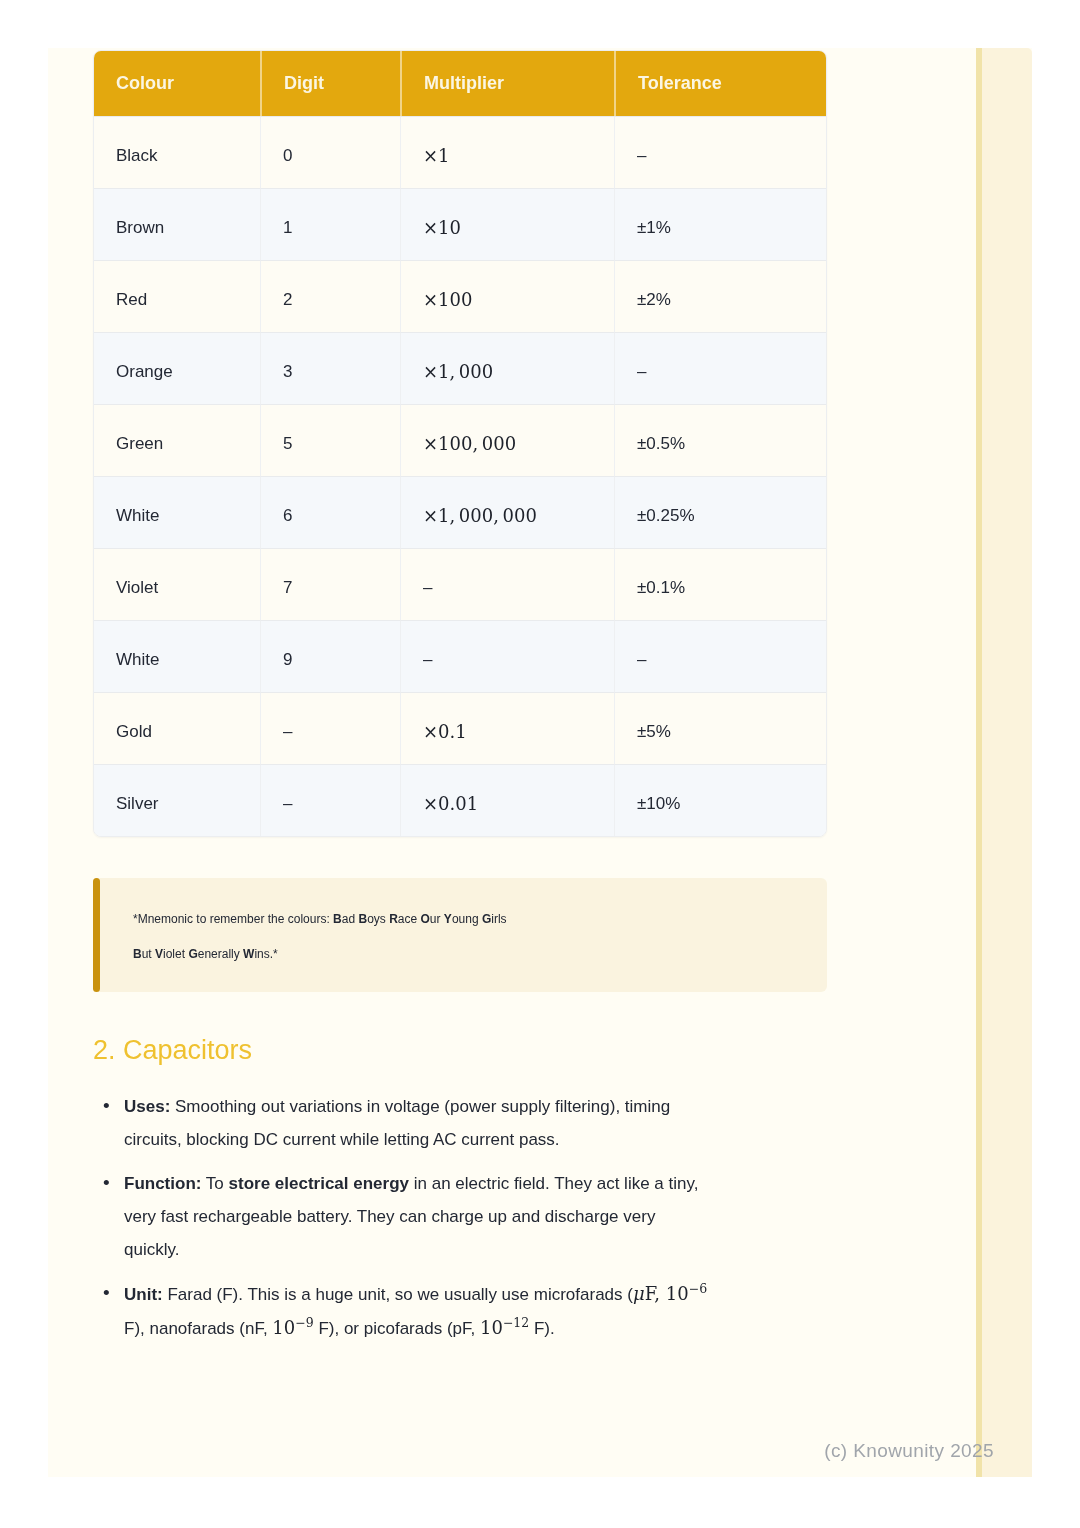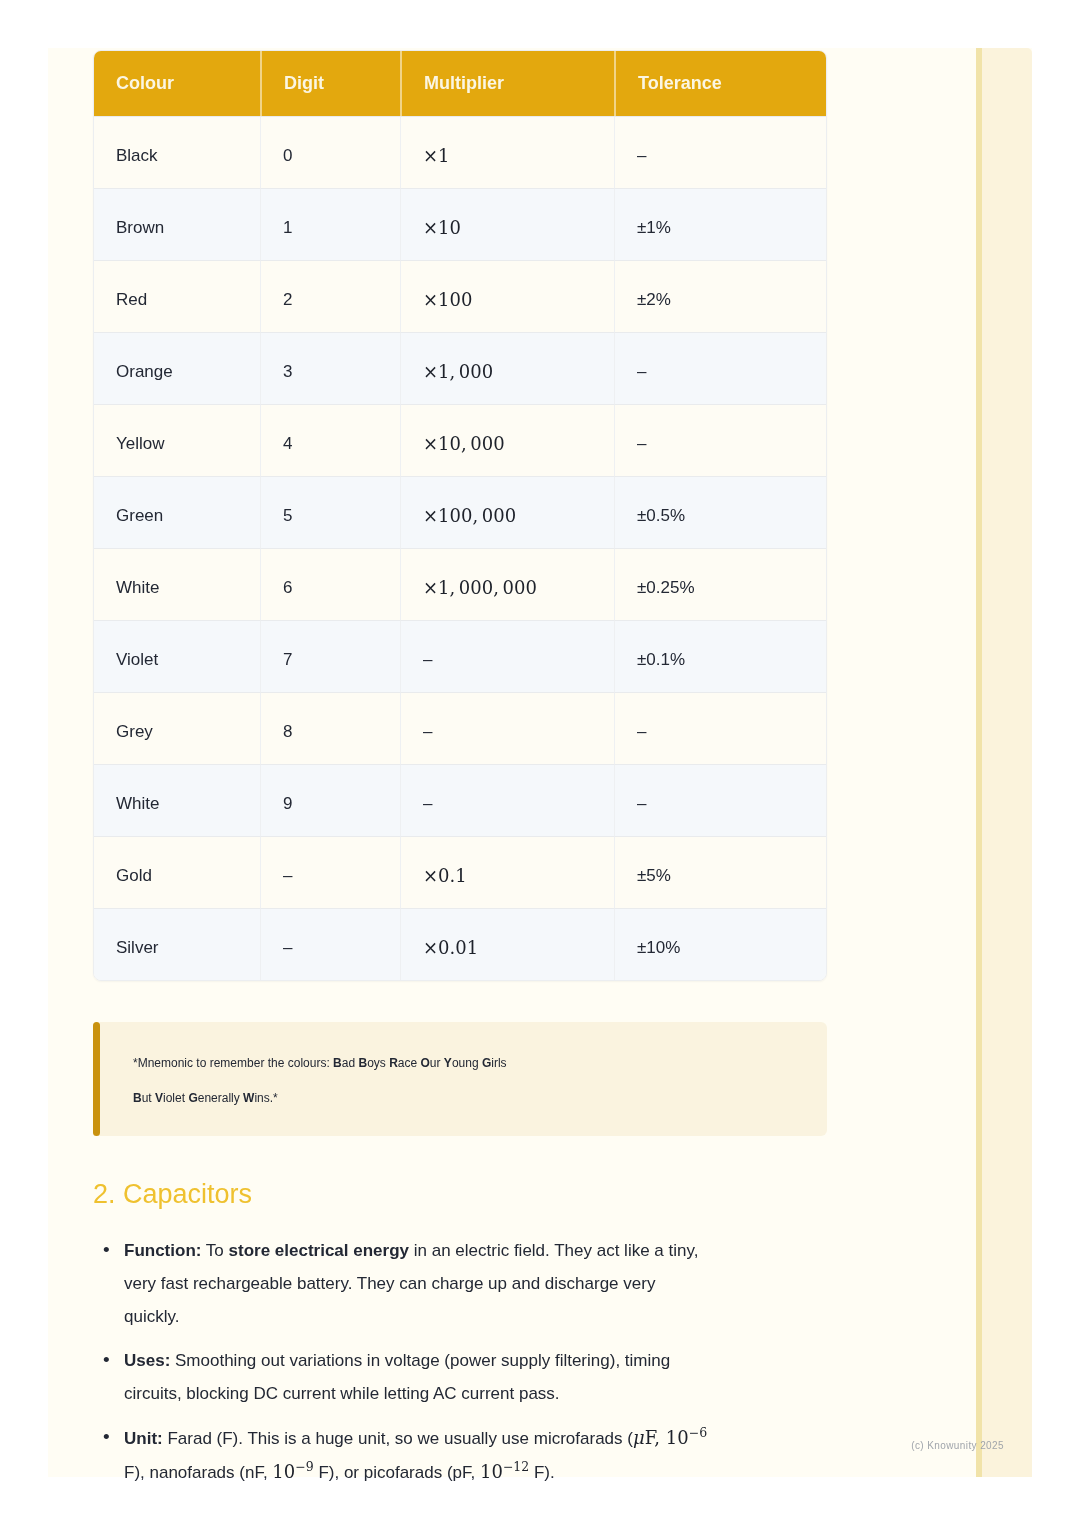--- a/index.html
+++ b/index.html
@@ -72,21 +72,21 @@
   ul.bullets li{
     position:relative;padding-left:31px;font-size:17px;line-height:33px;
     margin-bottom:11px;max-width:714px;
   }
   ul.bullets li::before{
     content:"\2022";position:absolute;left:10px;top:-1px;font-size:19px;
     color:var(--text,#232834);
   }
 
   .watermark{
-    position:absolute;right:28px;top:1392px;font-size:10px;
+    position:absolute;right:38px;top:1392px;font-size:19px;
     color:var(--watermark,#9CA1A8);opacity:.95;letter-spacing:.4px;z-index:3;
   }
 </style>
 </head>
 <body>
 
 <div class="paper">
 
   <div class="accent-strip"></div>
 
@@ -127,50 +127,38 @@
               <td><span class="mult">×100</span></td>
               <td>±2%</td>
             </tr>
             <tr>
               <td>Orange</td>
               <td>3</td>
               <td><span class="mult">×1, 000</span></td>
               <td>–</td>
             </tr>
             <tr>
-              <td>Yellow</td>
-              <td>4</td>
-              <td><span class="mult">×10, 000</span></td>
-              <td>–</td>
-            </tr>
-            <tr>
               <td>Green</td>
               <td>5</td>
               <td><span class="mult">×100, 000</span></td>
               <td>±0.5%</td>
             </tr>
             <tr>
               <td>White</td>
               <td>6</td>
               <td><span class="mult">×1, 000, 000</span></td>
               <td>±0.25%</td>
             </tr>
             <tr>
               <td>Violet</td>
               <td>7</td>
               <td>–</td>
               <td>±0.1%</td>
             </tr>
             <tr>
-              <td>Grey</td>
-              <td>8</td>
-              <td>–</td>
-              <td>–</td>
-            </tr>
-            <tr>
               <td>White</td>
               <td>9</td>
               <td>–</td>
               <td>–</td>
             </tr>
             <tr>
               <td>Gold</td>
               <td>–</td>
               <td><span class="mult">×0.1</span></td>
               <td>±5%</td>
@@ -187,24 +175,24 @@
 
     <div class="note">
       <div class="note-bar"></div>
       <p><span>*Mnemonic to remember the colours: </span><span class="sg-b">B</span><span>ad </span><span class="sg-b">B</span><span>oys </span><span class="sg-b">R</span><span>ace </span><span class="sg-b">O</span><span>ur </span><span class="sg-b">Y</span><span>oung </span><span class="sg-b">G</span><span>irls</span><br><span class="sg-b">B</span><span>ut </span><span class="sg-b">V</span><span>iolet </span><span class="sg-b">G</span><span>enerally </span><span class="sg-b">W</span><span>ins.*</span></p>
     </div>
 
     <h2 class="section">2. Capacitors</h2>
 
     <ul class="bullets">
       <li>
-        <span><span class="sg-b">Function:</span><span> To </span><span class="sg-b">store electrical energy</span><span> in an electric field. They act like a tiny, very fast rechargeable battery. They can charge up and discharge very quickly.</span></span>
+        <span><span class="sg-b">Uses:</span><span> Smoothing out variations in voltage (power supply filtering), timing circuits, blocking DC current while letting AC current pass.</span></span>
       </li>
       <li>
-        <span><span class="sg-b">Uses:</span><span> Smoothing out variations in voltage (power supply filtering), timing circuits, blocking DC current while letting AC current pass.</span></span>
+        <span><span class="sg-b">Function:</span><span> To </span><span class="sg-b">store electrical energy</span><span> in an electric field. They act like a tiny, very fast rechargeable battery. They can charge up and discharge very quickly.</span></span>
       </li>
       <li>
         <span><span class="sg-b">Unit:</span><span> Farad (F). This is a huge unit, so we usually use microfarads (</span><span class="sg-i">μ</span><span class="sg-m">F, </span><span class="sg-m">10</span><sup class="sg-sup">−6</sup><br><span>F), nanofarads (nF, </span><span class="sg-m">10</span><sup class="sg-sup">−9</sup><span> F), or picofarads (pF, </span><span class="sg-m">10</span><sup class="sg-sup">−12</sup><span> F).</span></span>
       </li>
     </ul>
 
   </div>
 
   <div class="watermark">(c) Knowunity 2025</div>
 

